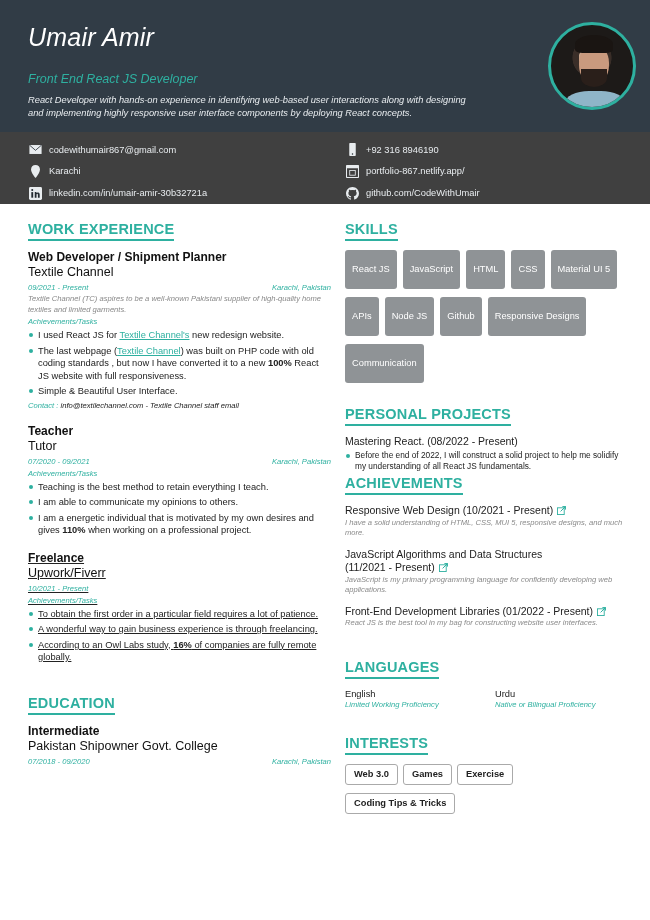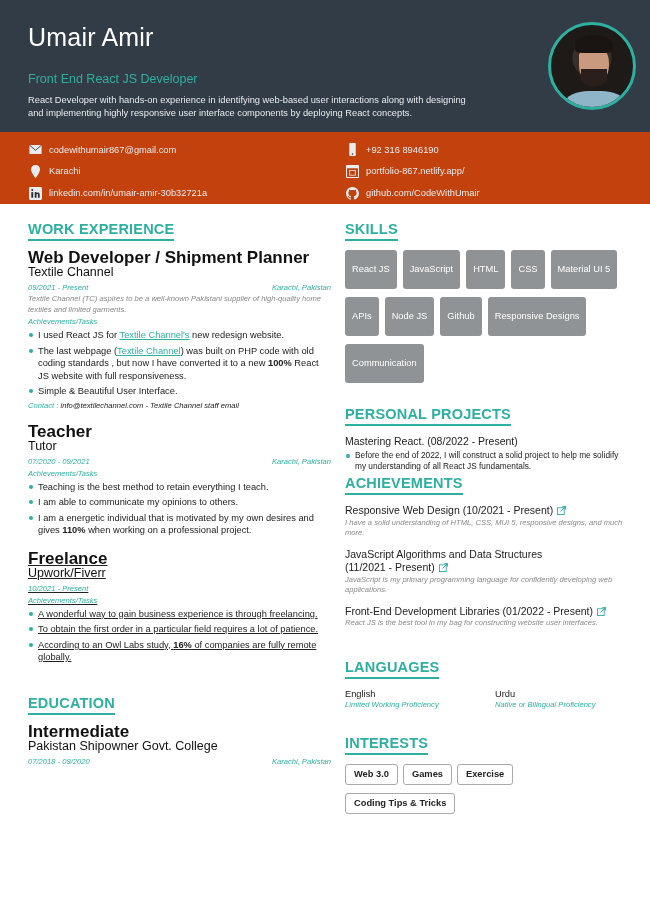--- a/index.html
+++ b/index.html
@@ -1,35 +1,35 @@
 <!DOCTYPE html>
 <html><head>
 <meta charset="utf-8">
 <style>
   * { box-sizing: border-box; margin: 0; padding: 0; }
   body { width: 650px; height: 920px; background: #ffffff; font-family: "Liberation Sans", sans-serif; color: #222; overflow: hidden; }
-  .header { background: #313c46; height: 132px; position: relative; padding: 22px 28px 12px 28px; }
+  .header { background: #313c46; height: 132px; position: relative; padding: 22px 28px 12px 28px; font-style: italic; }
   .name { color: #ffffff; font-size: 25px; font-weight: normal; letter-spacing: 0.2px; line-height: 30px; }
   .role { color: #2eb0a0; font-size: 12.5px; margin-top: 19px; line-height: 16px; }
   .summary { color: #e8ecef; font-size: 9.3px; line-height: 12.5px; margin-top: 7px; width: 450px; }
   .avatar { position: absolute; right: 14px; top: 22px; width: 88px; height: 88px; border-radius: 50%; border: 3px solid #2eb0a0; overflow: hidden; background: radial-gradient(circle at 50% 40%, #c9a58c 0 20%, #3a2e28 21% 30%, #1d1a18 31%); }
   .avatar .face { position: absolute; left: 28px; top: 20px; width: 30px; height: 40px; border-radius: 45% 45% 50% 50%; background: #c99a7e; }
   .avatar .hair { position: absolute; left: 24px; top: 10px; width: 38px; height: 18px; border-radius: 50% 50% 20% 20%; background: #1a1512; }
   .avatar .beard { position: absolute; left: 30px; top: 44px; width: 26px; height: 18px; border-radius: 0 0 50% 50%; background: #2a1f1a; }
   .avatar .shirt { position: absolute; left: 14px; top: 66px; width: 60px; height: 30px; border-radius: 40% 40% 0 0; background: #8fb5c8; }
-  .contact-bar { background: #c2410c; height: 72px; padding: 7px 28px 0 28px; display: grid; grid-template-columns: 317px 1fr; row-gap: 0px; }
+  .contact-bar { background: #404040; height: 72px; padding: 7px 28px 0 28px; display: grid; grid-template-columns: 317px 1fr; row-gap: 0px; }
   .contact-item { display: flex; align-items: center; height: 21.5px; color: #e8ecef; font-size: 9.3px; }
   .contact-item .ico { width: 14px; height: 14px; margin-right: 7px; display: inline-flex; align-items: center; justify-content: center; color: #e8ecef; }
   .contact-item .ico svg { width: 13px; height: 13px; }
   .main { display: grid; grid-template-columns: 317px 1fr; padding: 16px 28px 0 28px; }
   .col-left { padding-right: 14px; }
   .col-right { }
   .section-title { display: inline-block; color: #2eb0a0; font-size: 14.5px; font-weight: bold; letter-spacing: 0.2px; padding-bottom: 2px; border-bottom: 2.5px solid #2eb0a0; margin-bottom: 9px; }
   .job { margin-bottom: 14px; }
-  .job-title { font-size: 17px; font-weight: bold; color: #111; line-height: 15px; }
+  .job-title { font-size: 12px; font-weight: bold; color: #111; line-height: 15px; }
   .job-company { font-size: 12.5px; color: #111; line-height: 15px; }
   .meta { display: flex; justify-content: space-between; font-size: 7.6px; color: #2eb0a0; font-style: italic; margin-top: 3px; line-height: 10px; }
   .desc { font-size: 7.6px; color: #888; font-style: italic; line-height: 10.5px; margin-top: 1px; }
   .ach-label { font-size: 7.6px; color: #2eb0a0; font-style: italic; margin-top: 2px; line-height: 10px; }
   ul.bullets { list-style: none; margin-top: 2px; }
   ul.bullets li { position: relative; padding-left: 10px; font-size: 9.3px; line-height: 12.5px; color: #222; margin-bottom: 3px; }
   ul.bullets li::before { content: ""; position: absolute; left: 1px; top: 4px; width: 4px; height: 4px; border-radius: 50%; background: #2eb0a0; }
   .link { color: #2eb0a0; text-decoration: underline; }
   .contact-line { font-size: 7.6px; font-style: italic; margin-top: 3px; color: #222; }
   .contact-line .lbl { color: #2eb0a0; }
@@ -163,22 +163,22 @@
 
     
     <div class="job" style="margin-bottom:30px;text-decoration:underline;">
       <div class="job-title">Freelance</div>
       <div class="job-company">Upwork/Fiverr</div>
       <div class="meta">
         <span>10/2021 - Present</span>
       </div>
       <div class="ach-label">Achievements/Tasks</div>
       <ul class="bullets">
+        <li>To obtain the first order in a particular field requires a lot of patience.</li>
         <li>A wonderful way to gain business experience is through freelancing.</li>
-        <li>To obtain the first order in a particular field requires a lot of patience.</li>
         <li><span>According to an Owl Labs study, </span><b>16%</b><span> of companies are fully remote globally.</span></li>
       </ul>
     </div>
 
     <h2 class="section-title">EDUCATION</h2>
     <div class="job">
       <div class="job-title">Intermediate</div>
       <div class="job-company">Pakistan Shipowner Govt. College</div>
       <div class="meta">
         <span>07/2018 - 09/2020</span>

